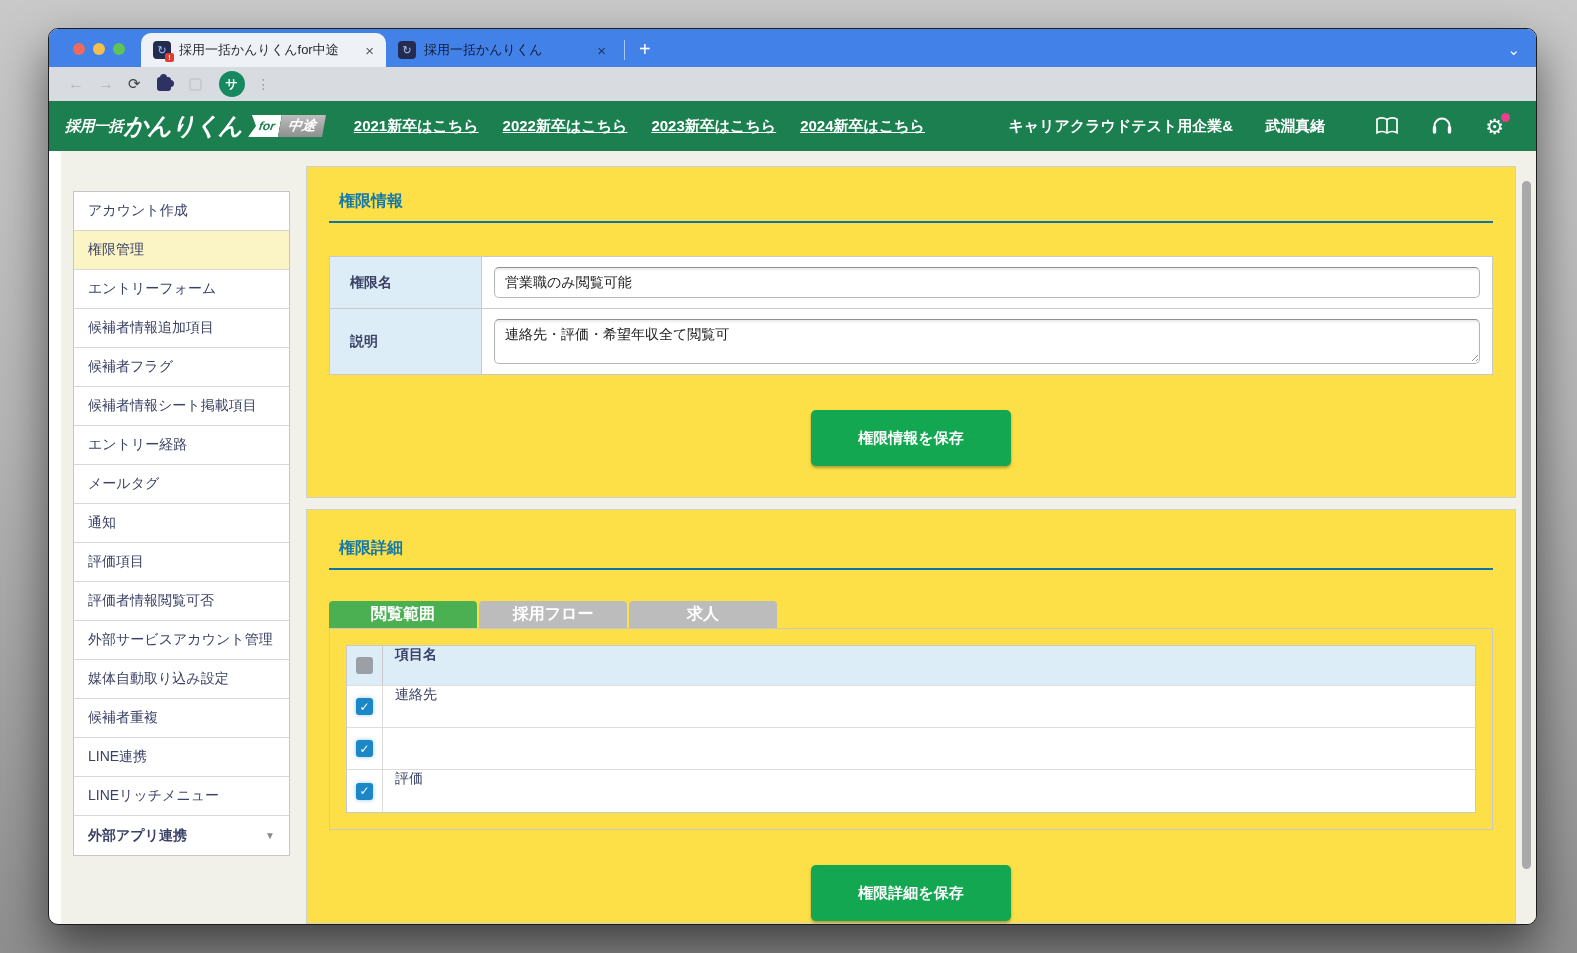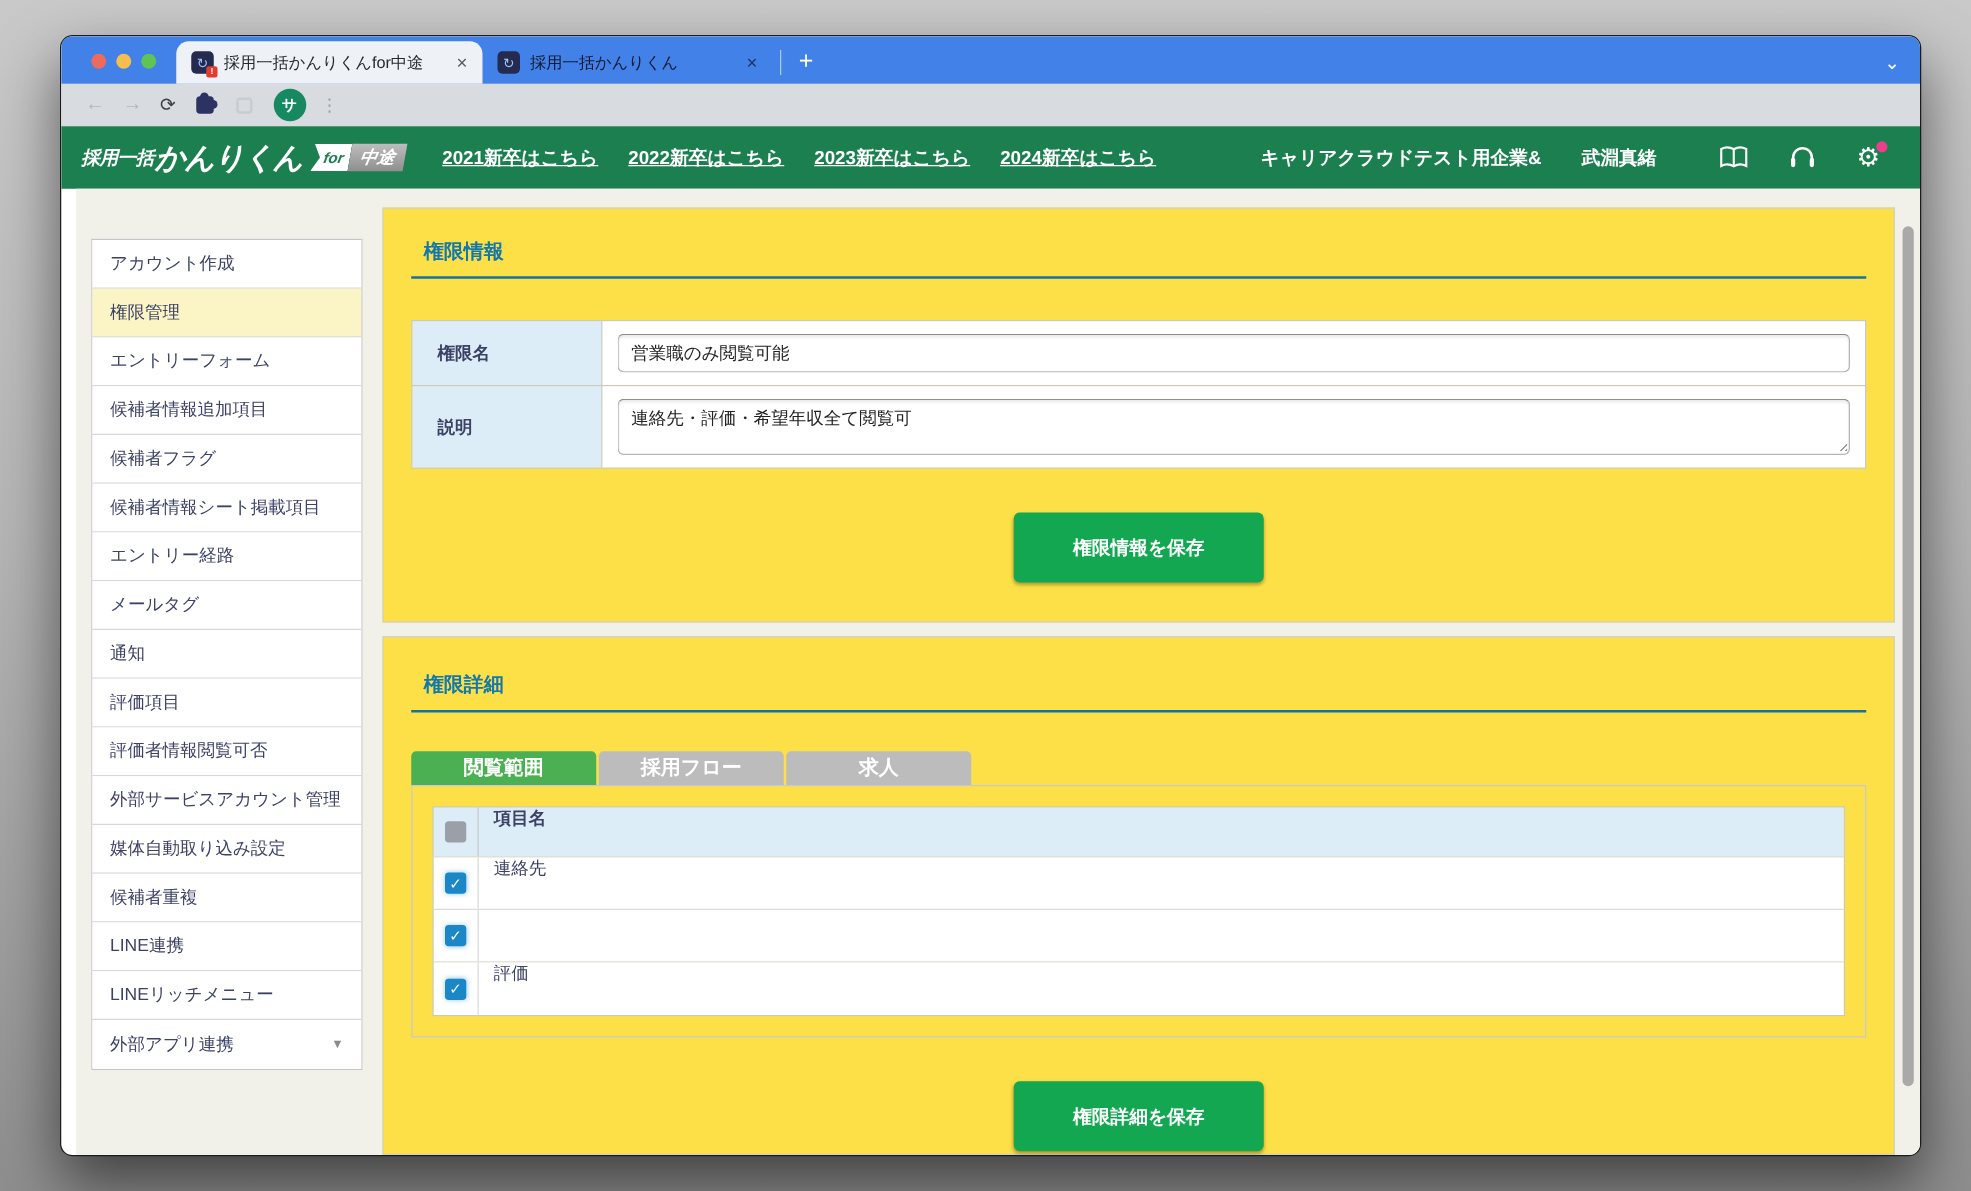--- a/index.html
+++ b/index.html
@@ -65,21 +65,21 @@
   .company { font-size:15px; font-weight:bold; margin-right:32px; white-space:nowrap; }
   .username { font-size:15px; font-weight:bold; margin-right:34px; white-space:nowrap; }
   .hicon { margin:0 16px; display:flex; align-items:center; position:relative; }
   .gear { font-size:21px; color:#fff; line-height:1; }
   .geardot { position:absolute; top:-3px; right:-6px; width:9px; height:9px; border-radius:50%; background:#ee3d8d; }
   
   .page { flex:1; position:relative; background:#f1f0e9; overflow:hidden;margin-left:12px; }
   .sidebar { position:absolute; left:12px; top:40px; width:217px; background:#fff; border:1px solid #c6c6c6; }
   .sidebar .item { height:39px; border-bottom:1px solid #d8d8d8; display:flex; align-items:center; padding:0 14px;
                    font-size:14px; color:#3c4266; background:#fff; cursor:pointer; }
-  .sidebar .item:last-child { border-bottom:none; }
+  .sidebar .item:last-child { border-bottom:none;font-weight:bold; }
   .sidebar .item.active { background:#fbf5c5; }
   .sidebar .item .lbl { flex:1; white-space:nowrap; overflow:hidden; }
   .sidebar .item .dd { color:#8b8b8b; font-size:10px; margin-left:6px; }
   .panel { position:absolute; left:245px; width:1210px; background:#fde047; border:1px solid #cfcfcf; }
   .panel1 { top:15px; height:332px; }
   .panel2 { top:358px; bottom:0; }
   .sec-title { margin:24px 22px 0 32px; font-size:16px; font-weight:bold; color:#1378ab; }
   .sec-rule { margin:9px 22px 0; border-bottom:2px solid #0d74a8; }
   .form-table { margin:33px 22px 0; border:1px solid #c9c9c9; }
   .frow { display:flex; border-bottom:1px solid #c9c9c9; }

